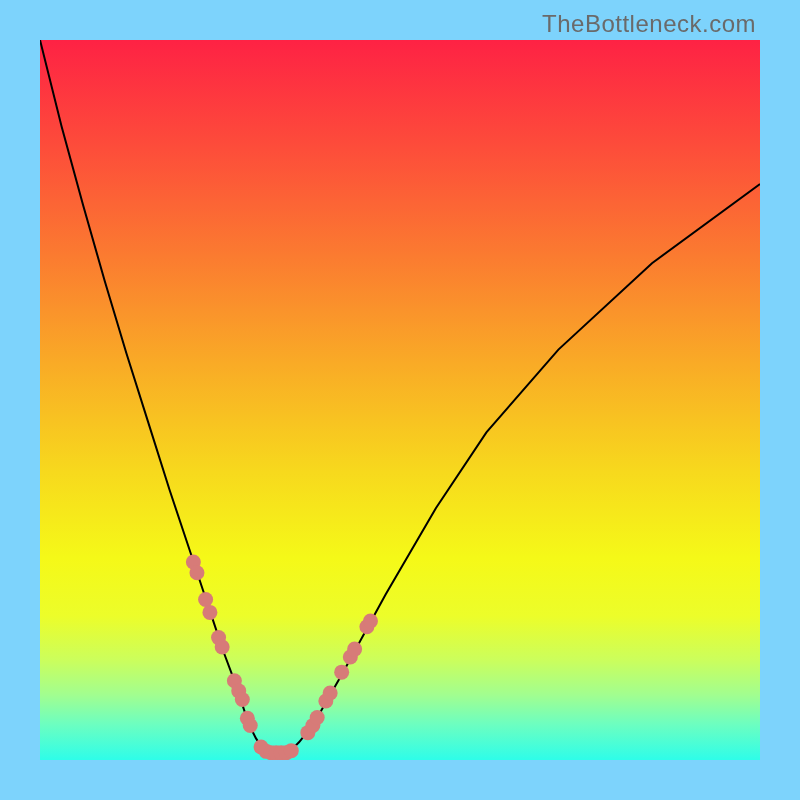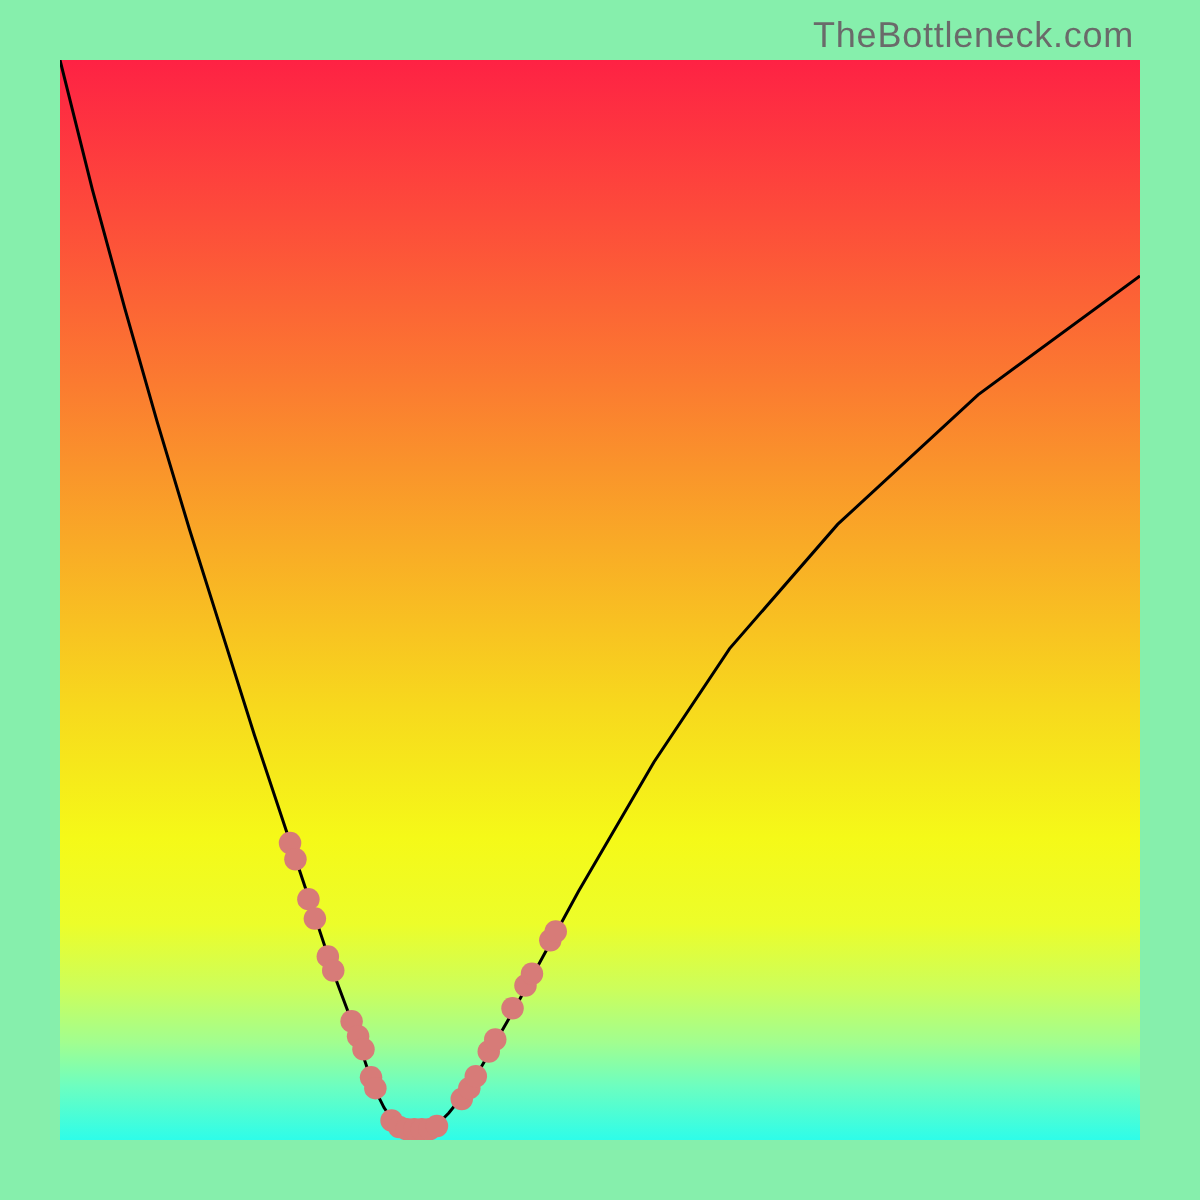--- a/index.html
+++ b/index.html
@@ -1,17 +1,17 @@
 <!DOCTYPE html>
 <html><head>
 <meta charset="utf-8">
 <style>
   * { margin: 0; padding: 0; box-sizing: border-box; }
   body { width: 800px; height: 800px; overflow: hidden; position: relative; font-family: Arial, sans-serif; }
-  .chart-container { width: 800px; height: 800px; position: relative; background: #86efac; }
+  .chart-container { width: 800px; height: 800px; position: relative; background: #7dd3fc; }
   .plot-area { position: absolute; left: 40px; top: 40px; width: 720px; height: 720px; }
   .gradient-bg { position: absolute; left: 0; top: 0; width: 100%; height: 100%; }
   .watermark { position: absolute; top: 10px; right: 44px; color: #6a6a6a; font-size: 24px; font-weight: normal; letter-spacing: 0.5px; }
   svg { position: absolute; left: 0; top: 0; }
   .curve { fill: none; stroke: #000; stroke-width: 2; }
   .beads circle { fill: #d77b78; }
 </style>
 </head>
 <body>
 

